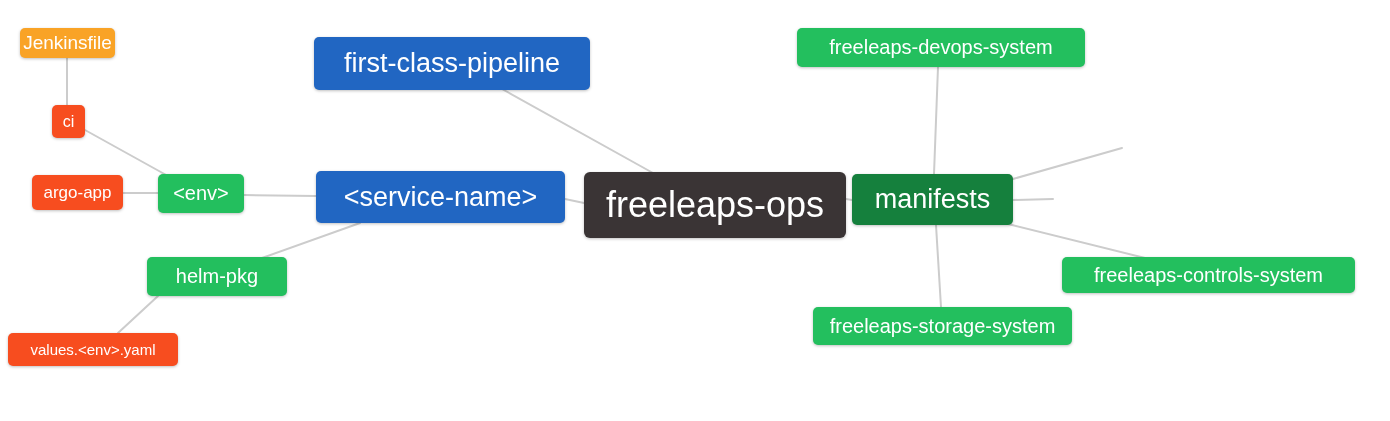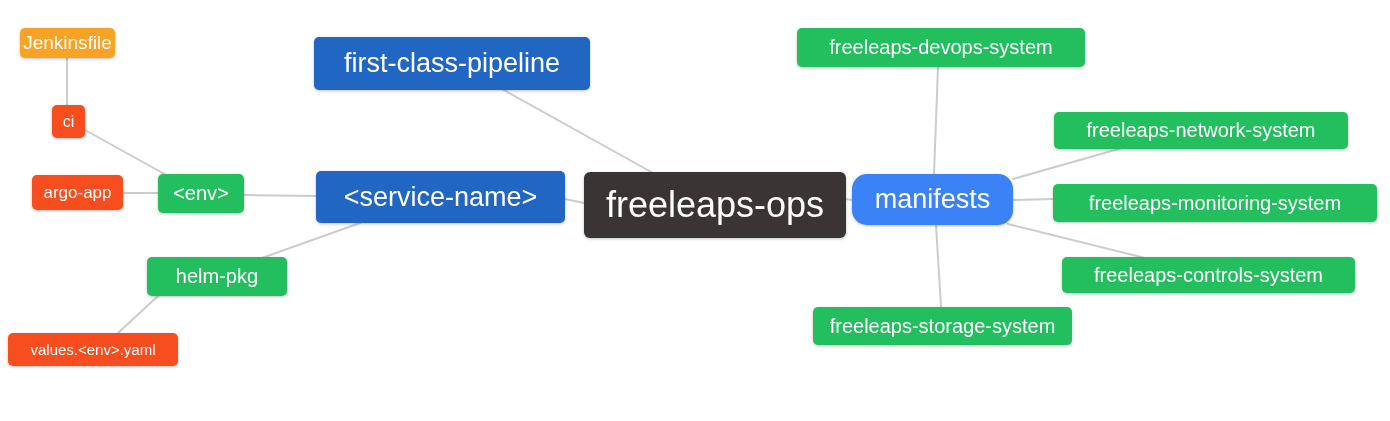--- a/index.html
+++ b/index.html
@@ -110,35 +110,29 @@
   </div>
 
   <div class="node n-root" style="background-color: rgb(58, 52, 53);">
     <span class="node-label">freeleaps-ops</span>
   </div>
 
   <div class="node n-values-env-yaml" style="background-color: rgb(247, 77, 31);">
     <span class="node-label">values.&lt;env&gt;.yaml</span>
   </div>
 
-  <div class="node n-manifests" style="background-color: #3b82f6; border-radius: 15px;">
+  <div class="node n-manifests" style="background-color: #15803d;">
     <span class="node-label">manifests</span>
   </div>
 
   <div class="node n-devops-system" style="background-color: rgb(35, 191, 94);">
     <span class="node-label">freeleaps-devops-system</span>
   </div>
 
-  <div class="node n-network-system" style="background-color: rgb(35, 191, 94);">
-    <span class="node-label">freeleaps-network-system</span>
-  </div>
 
-  <div class="node n-monitoring-system" style="background-color: rgb(35, 191, 94);">
-    <span class="node-label">freeleaps-monitoring-system</span>
-  </div>
 
   <div class="node n-controls-system" style="background-color: rgb(35, 191, 94);">
     <span class="node-label">freeleaps-controls-system</span>
   </div>
 
   <div class="node n-storage-system" style="background-color: rgb(35, 191, 94);">
     <span class="node-label">freeleaps-storage-system</span>
   </div>
 
 </div>

